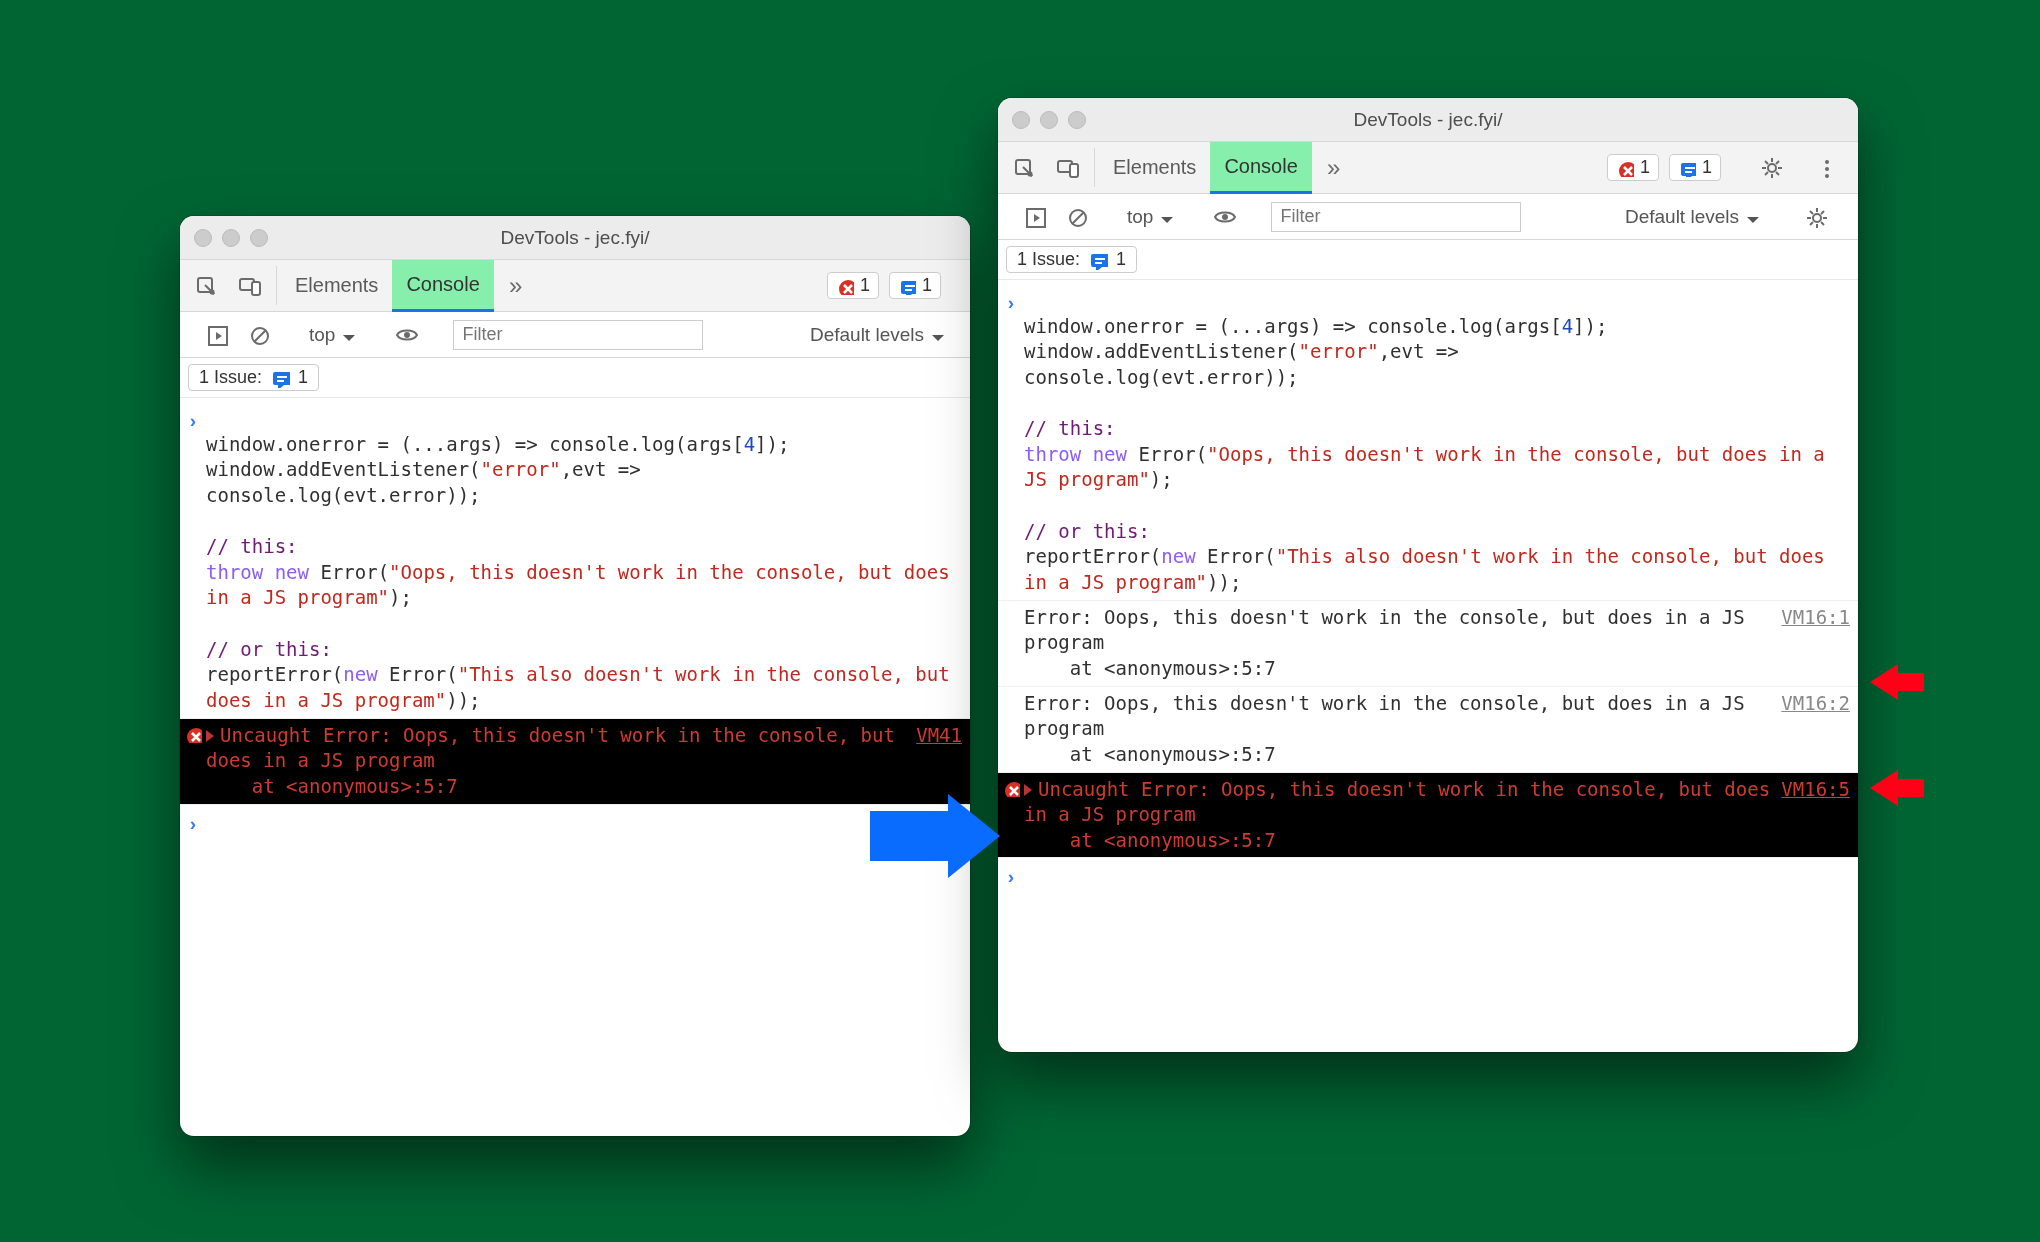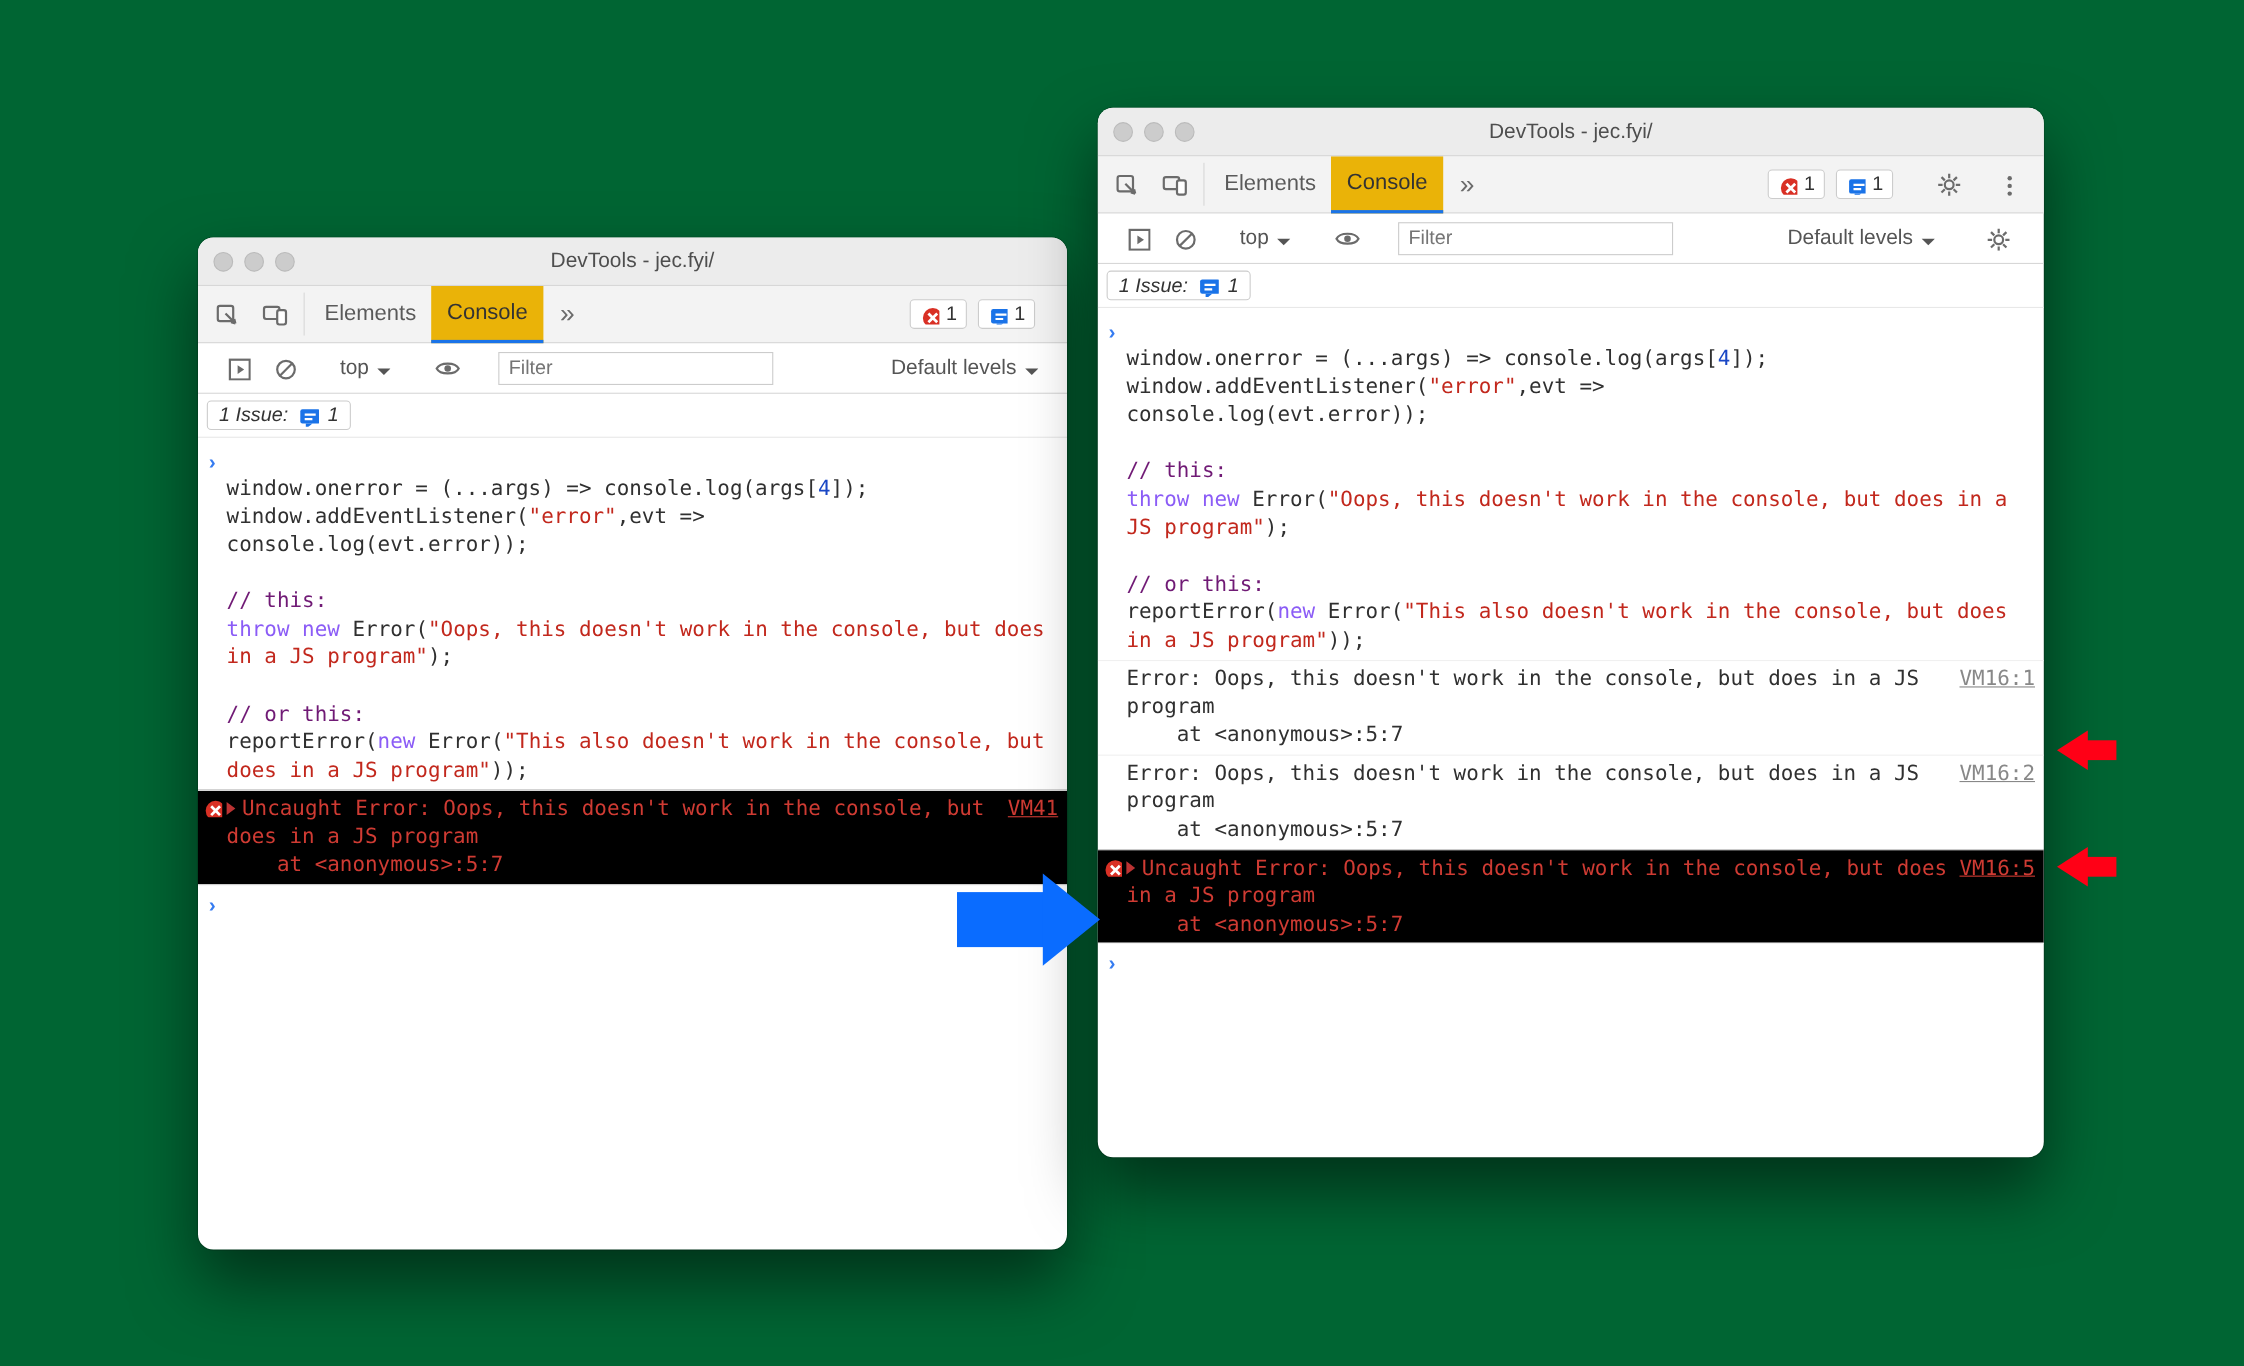--- a/index.html
+++ b/index.html
@@ -44,21 +44,21 @@
   .iconbtn {
     width:44px; display:flex; align-items:center; justify-content:center;
     color:#6b6b6b; cursor:pointer;
   }
   .vdiv { width:1px; background:#d7d7d7; margin:6px 4px; }
   .tabtext {
     display:flex; align-items:center; padding:0 14px; color:#5a5a5a;
     font-size:20px; cursor:pointer;
   }
   .tabtext.active {
-    color:#333; border-bottom:3px solid #1a73e8; margin-bottom:-1px; background:#eab308;
+    color:#333; border-bottom:3px solid #1a73e8; margin-bottom:-1px; background:#86efac;
   }
   .tabrow .right { margin-left:auto; display:flex; align-items:center; gap:10px; padding-right:6px;}
   .pill {
     display:flex; align-items:center; gap:6px;
     border:1px solid #ccc; border-radius:4px;
     padding:2px 8px; font-size:18px; cursor:pointer;
     background:#fff;
   }
   .pill svg { width:18px; height:18px; }
   
@@ -70,21 +70,21 @@
   .drop {
     display:flex; align-items:center; padding:4px 6px; cursor:pointer;
     color:#555;
   }
   .filter {
     border:1px solid #ccc; height:30px; padding:2px 8px; font-size:18px;
     color:#888; background:#fff; min-width:130px;
   }
   .issuerow {
     height:40px; border-bottom:1px solid #e8e8e8; display:flex; align-items:center;
-    padding-left:8px; font-size:18px;font-style:italic;
+    padding-left:8px; font-size:18px;
   }
   .issuepill {
     border:1px solid #ccc; border-radius:4px; padding:2px 10px;
     display:flex; align-items:center; gap:8px; cursor:pointer; background:#fff;
   }
   
   .console { font-size:19px; line-height:1.35; }
   .gutter { width:26px; flex:0 0 26px; display:flex; justify-content:center; padding-top:2px;}
   .row { display:flex; border-top:1px solid #f0f0f0; padding:4px 8px 4px 0;}
   .row:first-child { border-top:none; padding-top:8px;}

